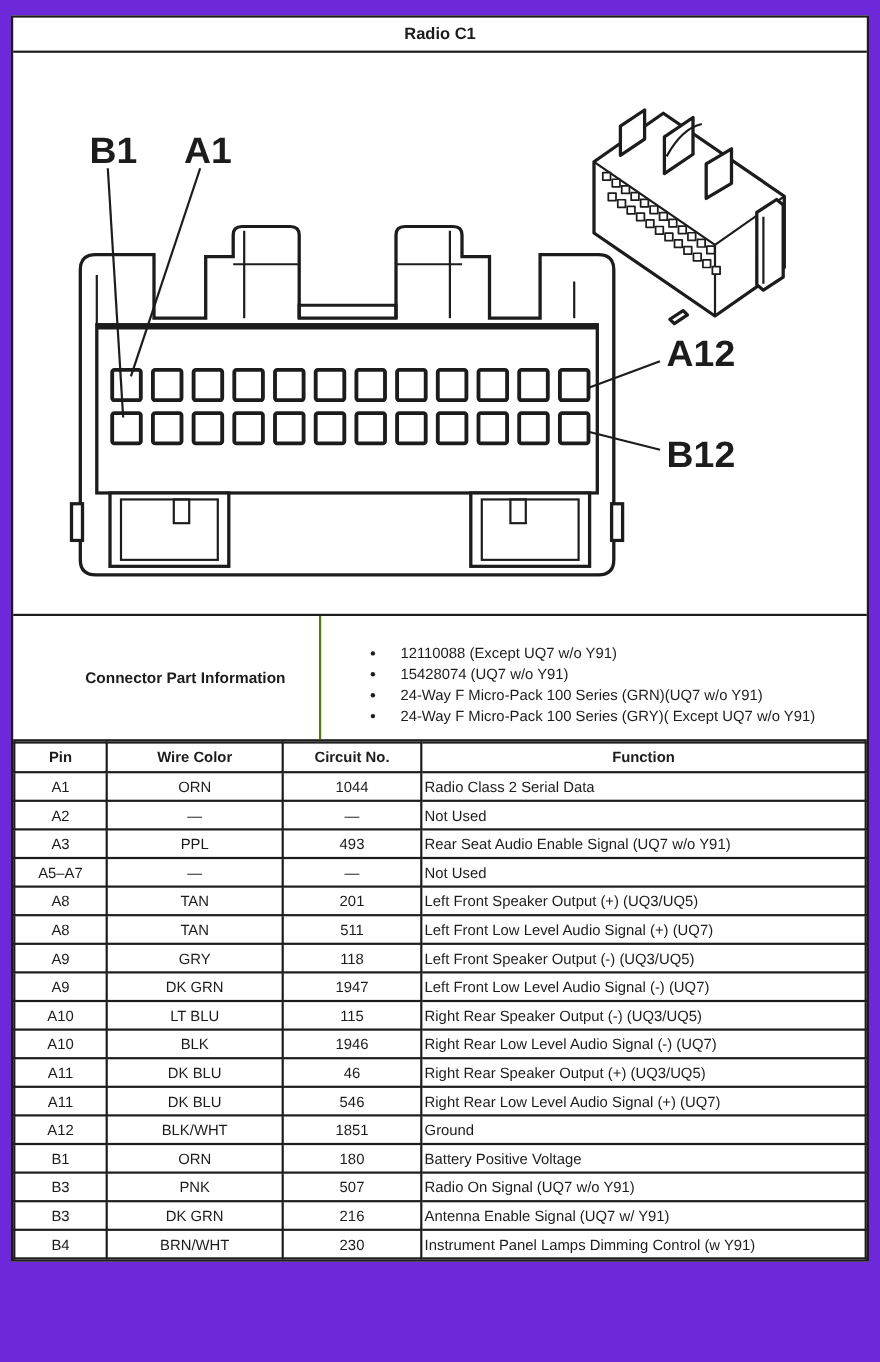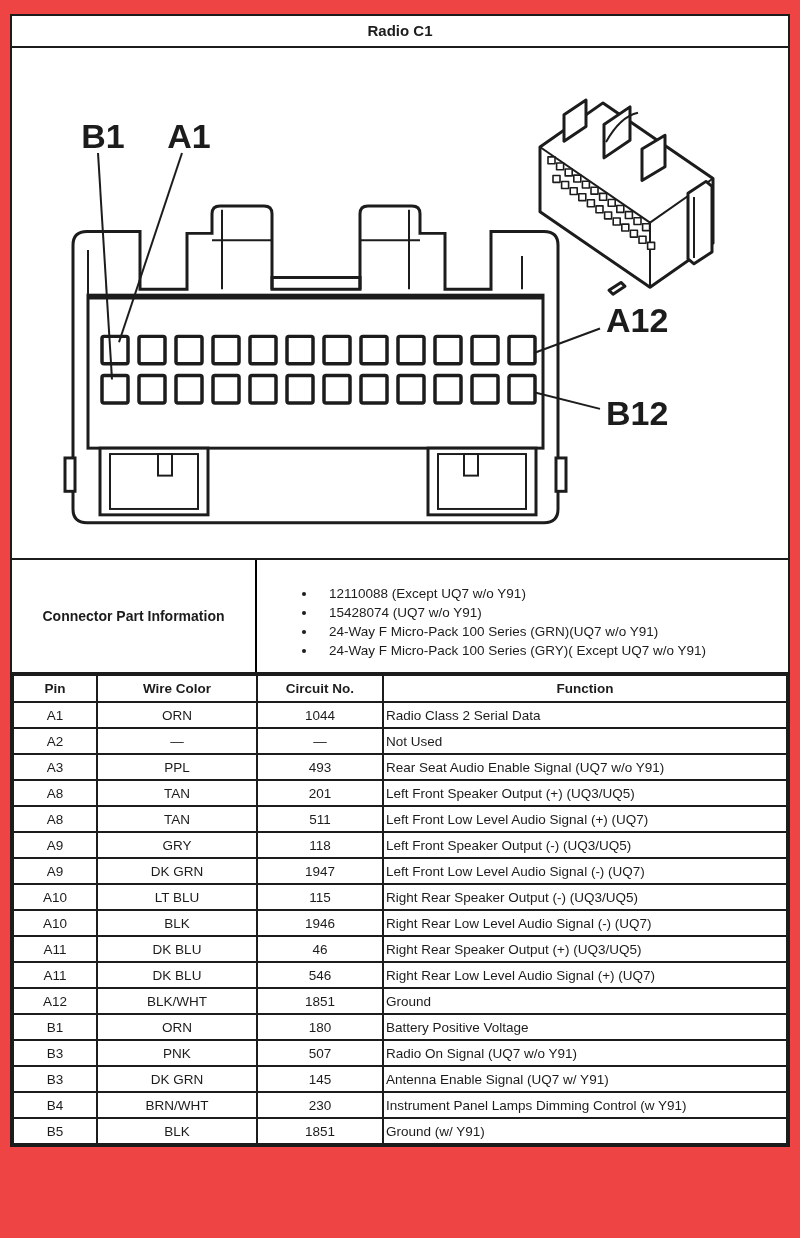--- a/index.html
+++ b/index.html
@@ -1,22 +1,22 @@
 <!DOCTYPE html>
 <html><head>
 <meta charset="utf-8">
 <style>
   html,body { margin:0; padding:0; background:#f4f4f2; font-family:"Liberation Sans", sans-serif; color:#1c1c1c; }
-  .page { position:relative; width:800px; height:1238px; background:#ef4444; }
+  .page { position:relative; width:800px; height:1238px; background:#6d28d9; }
   .frame { position:absolute; left:10px; top:14px; width:776px; border:2px solid #1c1c1c; background:#ffffff; }
   .title-bar { height:30px; line-height:30px; text-align:center; font-weight:bold; font-size:15px; border-bottom:2px solid #1c1c1c; }
   .diagram-area { height:510px; border-bottom:2px solid #1c1c1c; position:relative; }
   .diagram-area svg { display:block; width:100%; height:100%; }
   .info-row { display:flex; height:112px; border-bottom:2px solid #1c1c1c; }
-  .info-label-cell { width:243px; border-right:2px solid #000000; display:flex; align-items:center; justify-content:center; font-weight:bold; font-size:14px; }
+  .info-label-cell { width:243px; border-right:2px solid #4d7c0f; display:flex; align-items:center; justify-content:center; font-weight:bold; font-size:14px;padding-left:35px; }
   .info-list-cell { flex:1; display:flex; align-items:center;margin-top:12px; }
   .info-list-cell ul { margin:0; padding-left:60px; font-size:13.5px; }
   .info-list-cell li { margin:4px 0; padding-left:12px; }
   table.pinout { border-collapse:collapse; width:100%; table-layout:fixed; font-size:13.5px; }
   table.pinout th, table.pinout td { border:2px solid #1c1c1c; height:24px; padding:0 2px; overflow:hidden; white-space:nowrap; }
   table.pinout th { font-weight:bold; text-align:center; height:25px; }
   td.c { text-align:center; }
   td.fn { text-align:left; padding-left:5px; }
   .dwg { stroke:#1c1c1c; fill:none; stroke-width:3; }
   .dwgw { stroke:#1c1c1c; fill:#ffffff; stroke-width:3; }
@@ -190,20 +190,26 @@
             <td class="c">—</td>
             <td class="fn">Not Used</td>
           </tr>
           <tr>
             <td class="c">A3</td>
             <td class="c">PPL</td>
             <td class="c">493</td>
             <td class="fn">Rear Seat Audio Enable Signal (UQ7 w/o Y91)</td>
           </tr>
           <tr>
+            <td class="c">A5–A7</td>
+            <td class="c">—</td>
+            <td class="c">—</td>
+            <td class="fn">Not Used</td>
+          </tr>
+          <tr>
             <td class="c">A8</td>
             <td class="c">TAN</td>
             <td class="c">201</td>
             <td class="fn">Left Front Speaker Output (+) (UQ3/UQ5)</td>
           </tr>
           <tr>
             <td class="c">A8</td>
             <td class="c">TAN</td>
             <td class="c">511</td>
             <td class="fn">Left Front Low Level Audio Signal (+) (UQ7)</td>
@@ -258,32 +264,26 @@
           </tr>
           <tr>
             <td class="c">B3</td>
             <td class="c">PNK</td>
             <td class="c">507</td>
             <td class="fn">Radio On Signal (UQ7 w/o Y91)</td>
           </tr>
           <tr>
             <td class="c">B3</td>
             <td class="c">DK GRN</td>
-            <td class="c">145</td>
+            <td class="c">216</td>
             <td class="fn">Antenna Enable Signal (UQ7 w/ Y91)</td>
           </tr>
           <tr>
             <td class="c">B4</td>
             <td class="c">BRN/WHT</td>
             <td class="c">230</td>
             <td class="fn">Instrument Panel Lamps Dimming Control (w Y91)</td>
           </tr>
-          <tr>
-            <td class="c">B5</td>
-            <td class="c">BLK</td>
-            <td class="c">1851</td>
-            <td class="fn">Ground (w/ Y91)</td>
-          </tr>
         </tbody>
     </table>
 
   </div>
 </div>
 
 </body></html>

